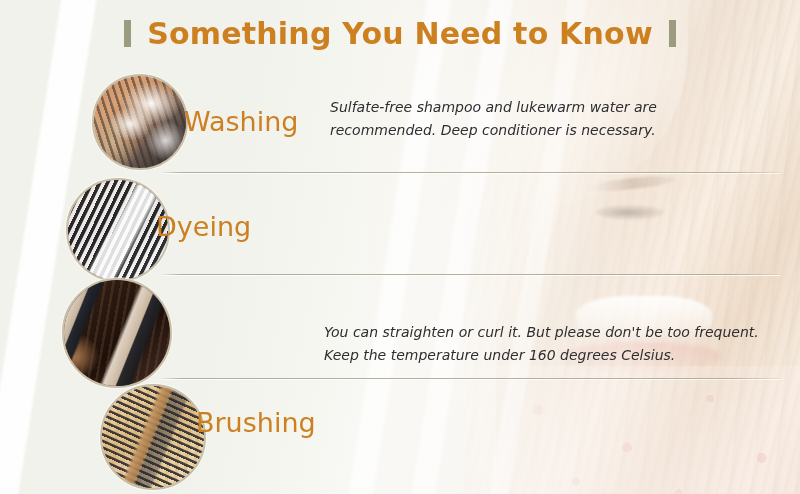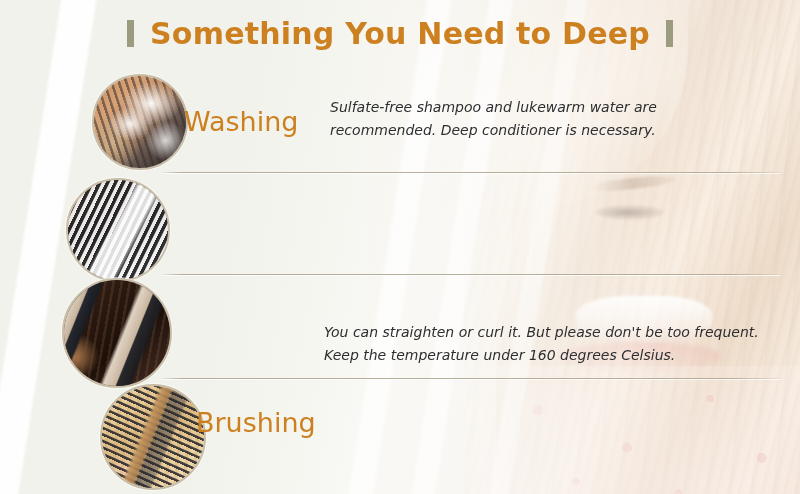--- a/index.html
+++ b/index.html
@@ -363,39 +363,40 @@
     <div class="cloth"></div>
   </div>
 
   <div class="veil"></div>
   <div class="streaks"></div>
 
   <div class="content">
 
     <div class="title-row">
       <span class="title-bar"></span>
-      <span class="title-text">Something You Need to Deep</span>
+      <span class="title-text">Something You Need to Know</span>
       <span class="title-bar"></span>
     </div>
 
     <div class="row row-1">
       <div class="thumb r1-thumb">
         <div class="thumb-inner img-washing"></div>
       </div>
       <div class="label r1-label">Washing</div>
       <div class="desc r1-desc">Sulfate-free shampoo and lukewarm water are
 recommended. Deep conditioner is necessary.</div>
     </div>
 
     <div class="divider div-1"></div>
 
     <div class="row row-2">
       <div class="thumb r2-thumb">
         <div class="thumb-inner img-dyeing"></div>
       </div>
+      <div class="label r2-label">Dyeing</div>
     </div>
 
     <div class="divider div-2"></div>
 
     <div class="row row-3">
       <div class="thumb r3-thumb">
         <div class="thumb-inner img-restyle"></div>
       </div>
       <div class="desc r3-desc">You can straighten or curl it. But please don't be too frequent.
 Keep the temperature under 160 degrees Celsius.</div>

